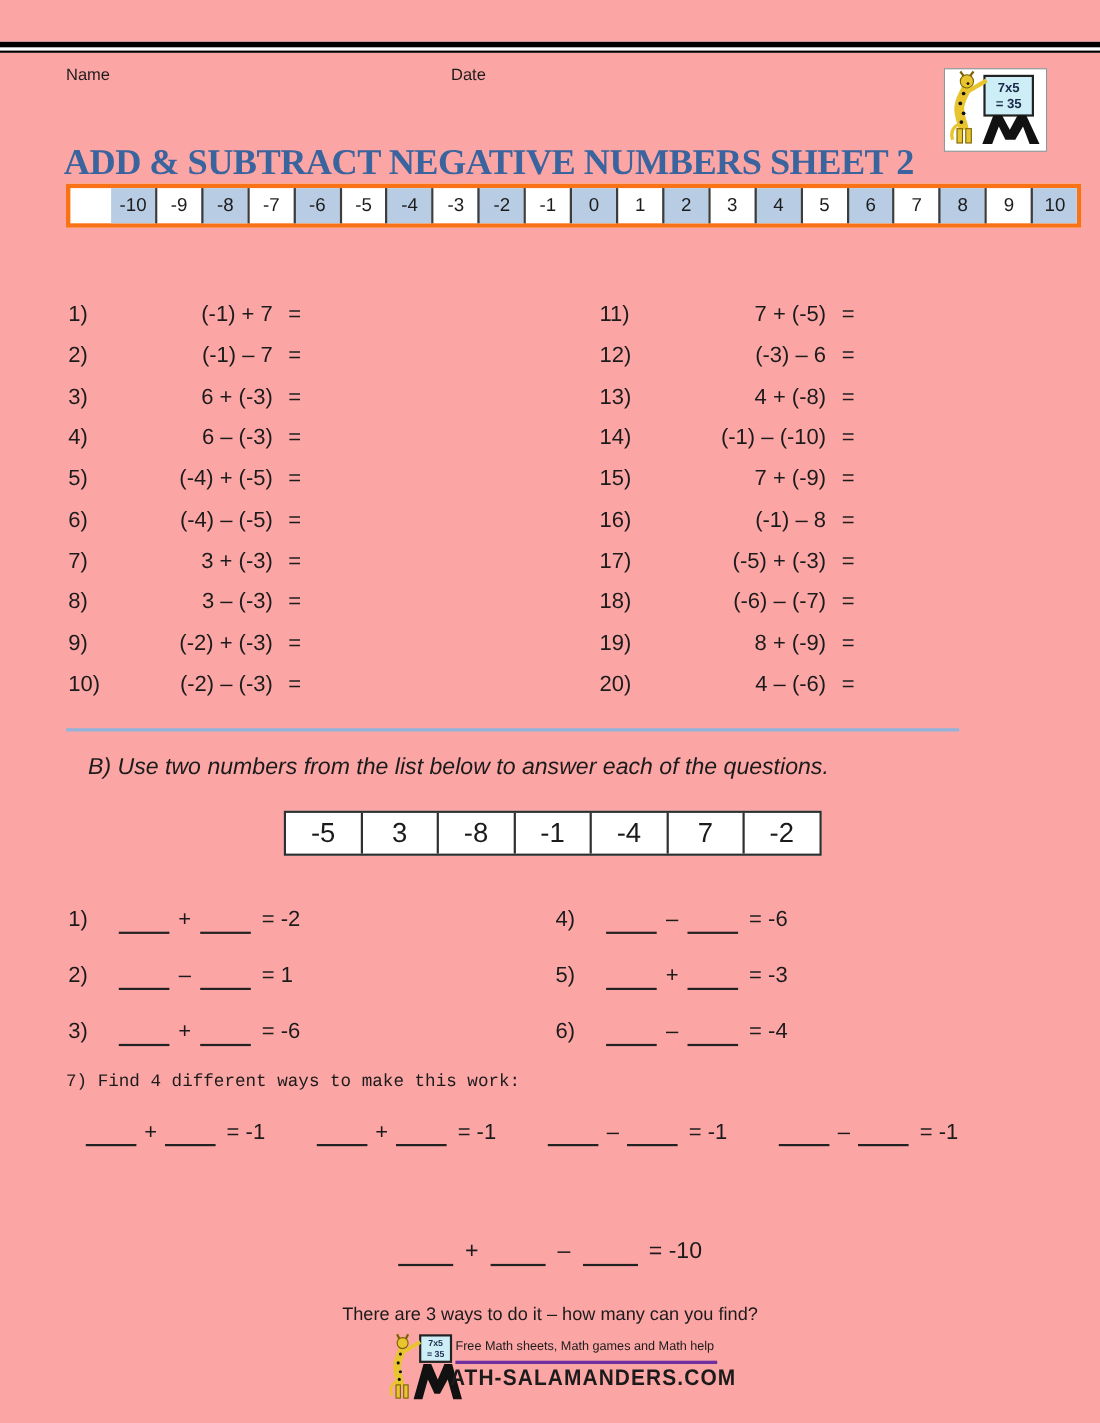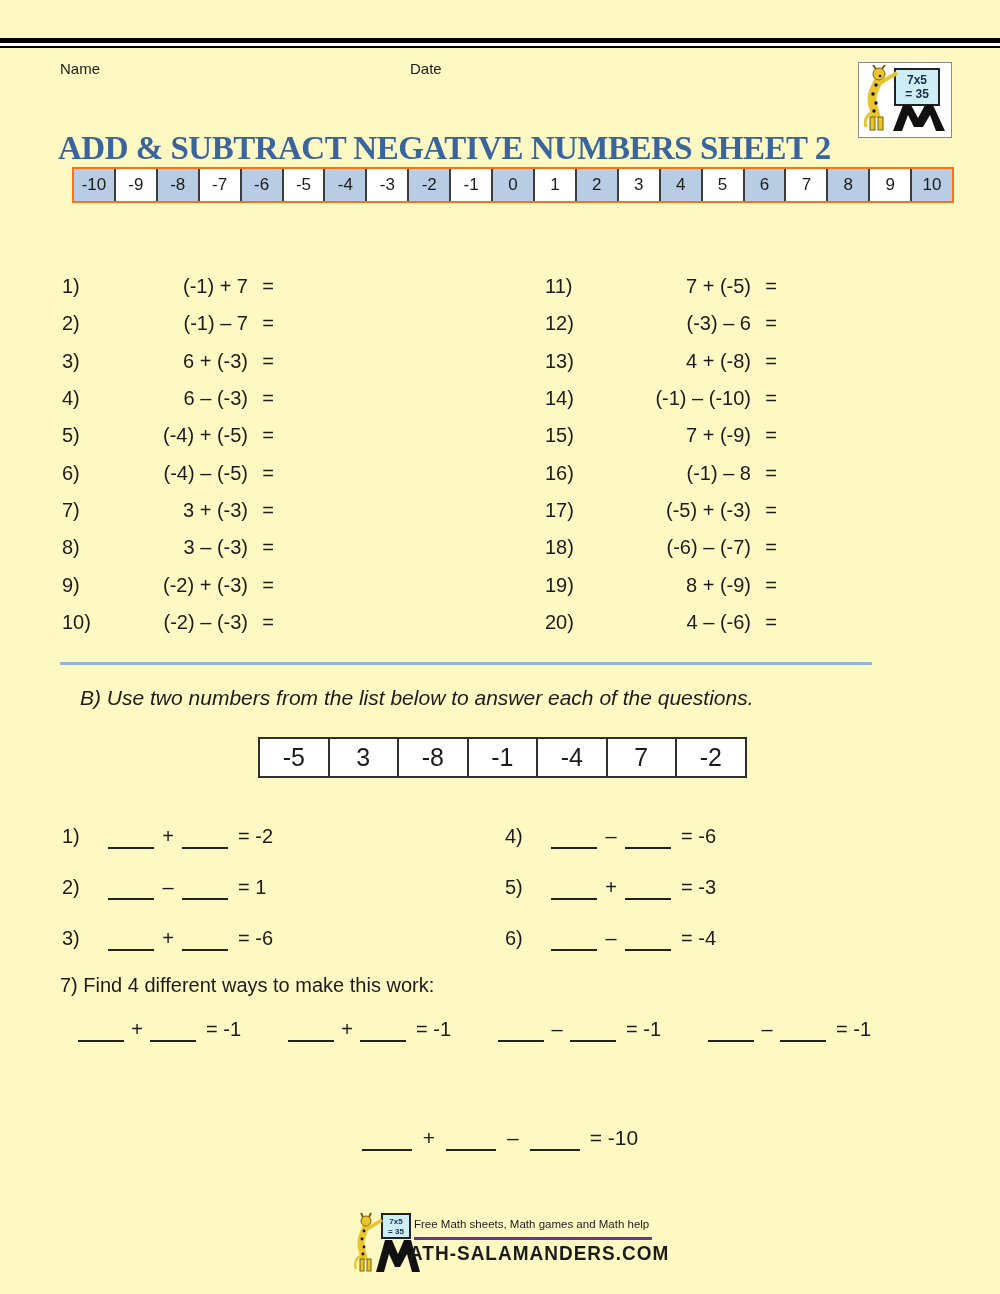--- a/index.html
+++ b/index.html
@@ -1,37 +1,37 @@
 <!DOCTYPE html>
 <html><head>
 <meta charset="utf-8">
 <style>
   html,body{margin:0;padding:0;}
   body{background:#ffffff;}
-  #page{position:relative;width:1000px;height:1294px;background:#fef9c3;
+  #page{position:relative;width:1000px;height:1294px;background:#fca5a5;
         font-family:"Liberation Sans",sans-serif;color:#1b1b1b;overflow:hidden;}
 
   
   .top-rule{position:absolute;left:0;top:38px;width:1000px;height:3px;
             background:#fff;border-top:5px solid #000;border-bottom:2px solid #000;}
 
   .name-label{position:absolute;left:60px;top:60px;font-size:15px;}
   .date-label{position:absolute;left:410px;top:60px;font-size:15px;}
 
   
   .logo-box{position:absolute;left:858px;top:62px;width:92px;height:74px;
             background:#fff;border:1px solid #8a8a8a;}
 
   .page-title{position:absolute;left:58px;top:102px;width:860px;
               font-family:"Liberation Serif",serif;font-size:33px;font-weight:600;
               letter-spacing:-.5px;color:#3a649e;white-space:nowrap;margin-top:28px;}
 
   
-  .number-line{position:absolute;left:72px;top:167px;width:878px;height:32px;
-               display:flex;border:2px solid #f97316;background:#fff;}
+  .number-line{position:absolute;left:60px;top:167px;width:878px;height:32px;
+               display:flex;border:4px solid #f97316;background:#fff;padding-left:37px;}
   .nl-cell{flex:1;display:flex;align-items:center;justify-content:center;
            font-size:17px;color:#1c1c1c;}
   .nl-cell + .nl-cell{border-left:2px solid #3d3d3d;}
   .nl-cell.sh{background:#b8cce4;}
 
   .sec-head{position:absolute;left:60px;font-size:21px;font-style:italic;white-space:nowrap;}
   .sec-a-head{top:220px;}
   .sec-b-head{top:686px;margin-left:20px;}
 
   
@@ -56,21 +56,21 @@
   
   .bcol{position:absolute;top:798px;display:flex;flex-direction:column;}
   .bcol-left{left:62px;}
   .bcol-right{left:505px;}
   .brow{height:51px;display:flex;align-items:flex-end;font-size:20px;}
   .brow .bnum{width:46px;padding-bottom:1px;}
   .blank{display:inline-block;width:46px;height:22px;border-bottom:2px solid #222;}
   .op{width:28px;text-align:center;padding-bottom:1px;}
   .result{margin-left:10px;padding-bottom:1px;white-space:nowrap;}
 
-  .q-head{position:absolute;left:60px;font-size:20px;white-space:nowrap;}
+  .q-head{position:absolute;left:60px;font-size:16px;white-space:nowrap;font-family:Liberation Mono, monospace;}
   .q7-head{top:974px;}
   .q8-head{top:1078px;}
 
   .q7-eqs{position:absolute;left:78px;top:1018px;width:860px;display:flex;gap:47px;}
   .eq-group{display:flex;align-items:flex-end;font-size:20px;}
   .eq-group .op{width:26px;}
 
   .q8-eq{position:absolute;left:0;top:1126px;width:1000px;display:flex;
          justify-content:center;align-items:flex-end;font-size:21px;}
   .q8-eq .blank{width:50px;}
@@ -343,20 +343,21 @@
 
   <div class="q8-eq">
     <span class="blank"></span>
     <span class="op">+</span>
     <span class="blank"></span>
     <span class="op">–</span>
     <span class="blank"></span>
     <span class="result">= -10</span>
   </div>
 
+  <div class="footer-note">There are 3 ways to do it – how many can you find?</div>
 
   <div class="footer-logo">
     <svg class="fl-svg" width="80" height="62" viewBox="0 0 80 62">
       <rect x="30" y="2" width="28" height="24" fill="#cdeef7" stroke="#222" stroke-width="2"></rect>
       <text x="44" y="12" text-anchor="middle" font-size="8" font-weight="bold" font-family="Liberation Sans, sans-serif" fill="#1a2a4a">7x5</text>
       <text x="44" y="22" text-anchor="middle" font-size="8" font-weight="bold" font-family="Liberation Sans, sans-serif" fill="#1a2a4a">= 35</text>
       <path d="M24,60 L33,28 L40,28 L46,42 L52,28 L59,28 L68,60 L60,60 L55,42 L48,55 L43,55 L37,42 L32,60 Z" fill="#111"></path>
       <path d="M14,14 C12,20 9,24 9,31 C9,38 12,43 12,48" stroke="#e8c52f" stroke-width="7" fill="none"></path>
       <circle cx="14" cy="9" r="5" fill="#e8c52f" stroke="#7a6000"></circle>
       <line x1="11" y1="5" x2="9" y2="1" stroke="#7a6000" stroke-width="2"></line>

